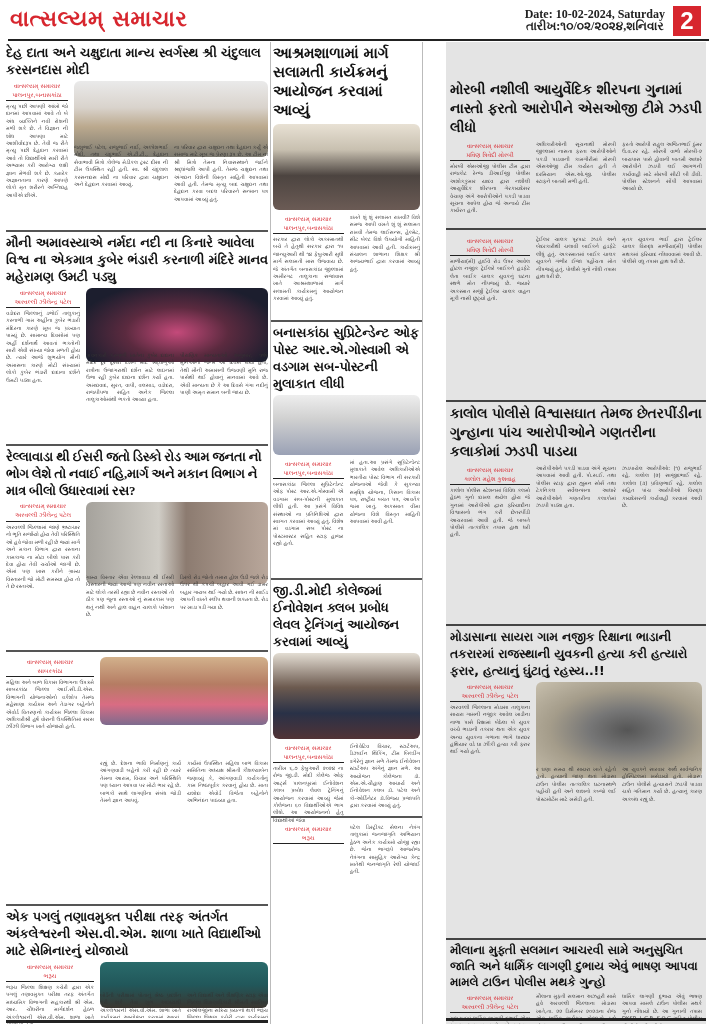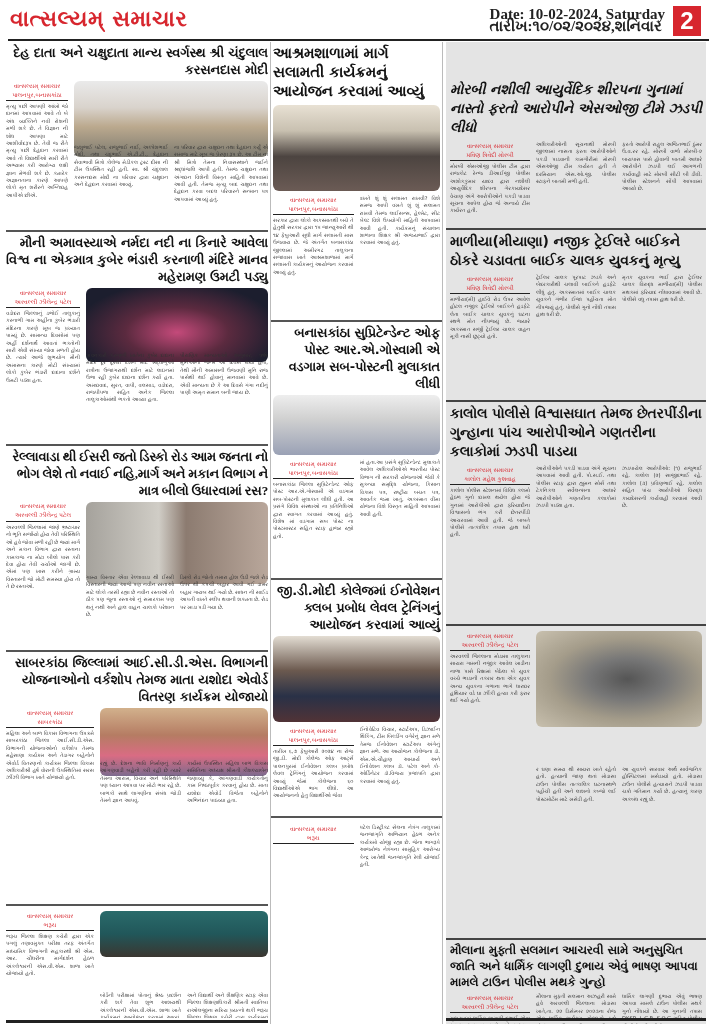--- a/index.html
+++ b/index.html
@@ -1,35 +1,35 @@
 <!DOCTYPE html>
 <html><head>
 <meta charset="utf-8">
 <style>
   * { box-sizing: border-box; margin: 0; padding: 0; }
   html, body { width: 709px; height: 1024px; background: #ffffff; overflow: hidden; }
   body { font-family: "DejaVu Sans", sans-serif; color: #222; position: relative; }
 
   .masthead { position: absolute; left: 0; top: 0; width: 709px; height: 40px; }
   .brand { position: absolute; left: 10px; top: 6px; font-size: 22px; font-weight: bold; color: #d7262e; letter-spacing: 0.5px; font-family: "DejaVu Sans", sans-serif; }
-  .dates { position: absolute; right: 44px; top: 8px; text-align: left; font-family: "Liberation Serif", serif; font-size: 15px; font-weight: bold; line-height: 12px; color: #222; }
+  .dates { position: absolute; right: 44px; top: 8px; text-align: center; font-family: "Liberation Serif", serif; font-size: 12px; font-weight: bold; line-height: 12px; color: #222; }
   .page-no { position: absolute; right: 8px; top: 6px; width: 28px; height: 30px; background: #d7262e; color: #fff; font-family: "Liberation Sans", sans-serif; font-weight: bold; font-size: 24px; text-align: center; line-height: 30px; }
   .mast-rule { position: absolute; left: 8px; right: 0; top: 39px; height: 2px; background: #222; }
 
   .col { position: absolute; top: 42px; }
   .col-left { left: 6px; width: 262px; }
-  .col-mid { left: 270px; width: 173px; border-left: 1px solid #bbb; border-right: 1px solid #bbb; padding: 0 2px; }
+  .col-mid { left: 270px; width: 153px; border-left: 1px solid #bbb; border-right: 1px solid #bbb; padding: 0 2px; }
   .col-right { left: 446px; width: 260px; background: #e4e4e4; height: 982px; padding: 0 4px; }
 
   .article { position: absolute; left: 0; right: 0; }
   .col-mid .article { left: 2px; right: 2px; }
   .col-right .article { left: 4px; right: 4px; }
 
   .headline { font-weight: bold; color: #111; font-size: 14px; line-height: 18px; letter-spacing: -0.2px; }
-  .headline.sm { font-size: 13px; line-height: 17px; text-align: right; }
+  .headline.sm { font-size: 13px; line-height: 17px; }
   .headline.xs { font-size: 12px; line-height: 16px; }
 
   .byline { color: #d7262e; font-size: 6px; line-height: 9px; text-align: center; border-bottom: 1px solid #222; padding-bottom: 1px; margin-bottom: 2px; }
   .byline span { display: block; }
 
   .body-text { font-size: 5.2px; line-height: 7.4px; color: #333; text-align: justify; overflow: hidden; }
   .cols3 { display: grid; grid-template-columns: 1fr 1fr 1fr; column-gap: 6px; }
   .cols2 { display: grid; grid-template-columns: 1fr 1fr; column-gap: 6px; }
 
   .photo { border-radius: 6px; overflow: hidden; position: relative; }
@@ -122,39 +122,39 @@
       <div class="photo ph-road" style="height:82px;"></div>
     </div>
     <div style="position:absolute;left:80px;right:0;top:126px;display:grid;grid-template-columns:1fr 1fr;column-gap:6px;">
       <div class="body-text" style="height:70px;">ગ્રામ્ય વિસ્તાર એવા રેલ્લાવાડા થી ઈસરી વિસ્તારની જ્યાં આજે પણ નવીન રસ્તાઓ માટે લોકો તરસી રહ્યા છે નવીન રસ્તાઓ તો ઠીક પણ જુના રસ્તાઓ નું સમારકામ પણ થતું નથી અને હાલ વાહન ચાલકો પરેશાન છે.</div>
       <div class="body-text" style="height:70px;">ડિસ્કો રોડ જોતો તમારા હોશ ઉડી જશે રોડ ઉપર થી કપચી બહાર આવી ગઈ ડામર બહાર ગાયબ થઈ ગયો છે. સાધન ની સાઈડ આપતી વખતે સ્લીપ થવાની શક્યતા છે. રોડ પર ખાડા પડી ગયા છે.</div>
     </div>
   </div>
   <div class="divider" style="top:608px;"></div>
 
   <div class="article" style="top:612px;height:210px;">
-    <div class="headline sm">સાબરકાંઠા જિલ્લામાં આઈ.સી.ડી.એસ. વિભાગની યોજનાઓનો વર્કશોપ તેમજ માતા યશોદા એવોર્ડ વિતરણ કાર્યક્રમ યોજાયો</div>
     <div style="display:grid;grid-template-columns:88px 1fr;column-gap:6px;margin-top:3px;">
       <div>
         <div class="byline">
           <span>વાત્સલ્યમ્ સમાચાર</span>
             <span>સાબરકાંઠા</span>
         </div>
         <div class="body-text" style="height:150px;">મહિલા અને બાળ વિકાસ વિભાગના ઉપક્રમે સાબરકાંઠા જિલ્લા આઈ.સી.ડી.એસ. વિભાગની યોજનાઓનો વર્કશોપ તેમજ મહેસાણા કાર્યક્રમ અને તેડાગર બહેનોને એવોર્ડ વિતરણનો કાર્યક્રમ જિલ્લા વિકાસ અધિકારીશ્રી હર્ષ વોરાની ઉપસ્થિતિમાં સરસ ઝીંઝી વિભાગ ખાતે યોજાયો હતો.</div>
       </div>
       <div class="photo ph-award" style="height:68px;"></div>
     </div>
     <div style="position:absolute;left:94px;right:0;top:106px;display:grid;grid-template-columns:1fr 1fr;column-gap:6px;">
       <div class="body-text" style="height:100px;">રહ્યું છે. દેશના ભાવિ નિર્માણનું કાર્ય આંગણવાડી બહેનો કરી રહી છે ત્યારે તેમના આરામ, વિચાર અને પરિસ્થિતિ પણ ધ્યાન આપવા પર મોટો ભાર રહે છે. બાળકો સાથે લાગણીના સંબંધ જોડી તેમને જ્ઞાન આપવું.</div>
       <div class="body-text" style="height:100px;">કાર્યમાં ઉપસ્થિત મહિલા બાળ વિકાસ સમિતિના અધ્યક્ષ શ્રીમતી કૌશલ્યાબેન જણાવ્યું કે, આંગણવાડી કાર્યકર્તાનું કામ નિષ્ઠાપૂર્વક કરવાનું હોય છે. માતા યશોદા એવોર્ડ વિજેતા બહેનોને અભિનંદન પાઠવ્યા હતા.</div>
     </div>
   </div>
   <div class="divider" style="top:862px;"></div>
 
   <div class="article" style="top:866px;height:110px;">
+    <div class="headline sm">એક પગલું તણાવમુક્ત પરીક્ષા તરફ અંતર્ગત અંકલેશ્વરની એસ.વી.એમ. શાળા ખાતે વિદ્યાર્થીઓ માટે સેમિનારનું યોજાયો</div>
     <div style="display:grid;grid-template-columns:88px 1fr;column-gap:6px;margin-top:3px;">
       <div>
         <div class="byline">
           <span>વાત્સલ્યમ્ સમાચાર</span>
             <span>ભરૂચ</span>
         </div>
         <div class="body-text" style="height:66px;">ભરૂચ જિલ્લા શિક્ષણ કચેરી દ્વારા એક પગલું તણાવમુક્ત પરીક્ષા તરફ અંતર્ગત માધ્યમિક વિભાગની સહકારથી શ્રી એમ. આર. ચૌધરીના માર્ગદર્શન હેઠળ અંકલેશ્વરની એસ.વી.એમ. શાળા ખાતે યોજાયો હતો.</div>
       </div>
       <div class="photo ph-seminar" style="height:46px;"></div>
     </div>
@@ -226,37 +226,36 @@
 
       </div>
       <div class="body-text" style="height:56px;">પટેલ ડિસ્ટ્રીક્ટ સેલના નેત્રંગ તાલુકામાં જનજાગૃતિ અભિયાન હેઠળ અનેક કાર્યક્રમો યોજી રહ્યા છે. જેના ભાગરૂપે આજરોજ નેત્રંગના સામુહિક આરોગ્ય કેન્દ્ર ખાતેથી જનજાગૃતિ રેલી યોજાઈ હતી.</div>
     </div>
   </div>
 </div>
 
 <div class="col col-right">
 
   <div class="article" style="top:38px;height:150px;">
-    <div class="headline" style="font-size:14px;line-height:19px;font-style:italic;">મોરબી નશીલી આયુર્વેદિક શીરપના ગુનામાં નાસ્તો ફરતો આરોપીને એસઓજી ટીમે ઝડપી લીધો</div>
+    <div class="headline" style="font-size:14px;line-height:19px;">મોરબી નશીલી આયુર્વેદિક શીરપના ગુનામાં નાસ્તો ફરતો આરોપીને એસઓજી ટીમે ઝડપી લીધો</div>
     <div class="cols3" style="margin-top:4px;">
       <div>
         <div class="byline">
           <span>વાત્સલ્યમ્ સમાચાર</span>
             <span>પ્રવિણ ત્રિવેદી મોરબી</span>
         </div>
         <div class="body-text" style="height:76px;">મોરબી એસઓજી પોલીસ ટીમ દ્વારા રાજકોટ રેન્જ ડીઆઈજી પોલીસ અશોકકુમાર યાદવ દ્વારા નશીલી આયુર્વેદિક શીરપના ગેરકાયદેસર વેચાણ અંગે આરોપીઓને પકડી પાડવા સૂચના આપેલ હોય જે અન્વયે ટીમ કાર્યરત હતી.</div>
       </div>
       <div class="body-text" style="height:96px;">અધિકારીઓની સૂચનાથી મોરબી જીલ્લામાં નાસતા ફરતા આરોપીઓને પકડી પાડવાની કામગીરીમાં મોરબી એસઓજી ટીમ કાર્યરત હતી તે દરમિયાન એસ.ઓ.જી. પોલીસ સ્ટાફને બાતમી મળી હતી.</div>
       <div class="body-text" style="height:96px;">ફરતો આરોપી રાહુલ અજિતભાઈ ઠુંમર ઉ.વ.રર રહે. મોરબી વાળો મોરબી-૨ બાયપાસ પાસે હોવાની બાતમી આધારે આરોપીને ઝડપી લઈ આગળની કાર્યવાહી માટે મોરબી સીટી બી ડીવી. પોલીસ સ્ટેશનને સોંપી આપવામાં આવ્યો છે.</div>
     </div>
   </div>
   <div class="divider" style="top:186px;"></div>
 
   <div class="article" style="top:190px;height:170px;">
-    <div class="headline" style="font-size:14px;line-height:19px;">માળીયા(મીયાણા) નજીક ટ્રેઈલરે બાઈકને ઠોકરે ચડાવતા બાઈક ચાલક યુવકનું મૃત્યુ</div>
     <div class="cols3" style="margin-top:4px;">
       <div>
         <div class="byline">
           <span>વાત્સલ્યમ્ સમાચાર</span>
             <span>પ્રવિણ ત્રિવેદી મોરબી</span>
         </div>
         <div class="body-text" style="height:98px;">માળીયા(મી) હાઈવે રોડ ઉપર આવેલ હોટલ નજીક ટ્રેઈલરે બાઈકને હડફેટે લેતા બાઈક ચાલક યુવકનું ઘટના સ્થળે મોત નીપજ્યું છે. જ્યારે અકસ્માત સર્જી ટ્રેઈલર ચાલક વાહન મૂકી નાસી છૂટ્યો હતો.</div>
       </div>
       <div class="body-text" style="height:118px;">ટ્રેઈલર ચાલક પૂરપાટ ઝડપે અને બેદરકારીથી ચલાવી બાઈકને હડફેટે લીધું હતું. અકસ્માતમાં બાઈક ચાલક યુવકને ગંભીર ઈજા પહોંચતા મોત નીપજ્યું હતું. પોલીસે ગુનો નોંધી તપાસ હાથ ધરી છે.</div>
       <div class="body-text" style="height:118px;">મૃતક યુવકના ભાઈ દ્વારા ટ્રેઈલર ચાલક વિરુદ્ધ માળીયા(મી) પોલીસ મથકમાં ફરિયાદ નોંધાવવામાં આવી છે. પોલીસે વધુ તપાસ હાથ ધરી છે.</div>
@@ -274,20 +273,21 @@
         </div>
         <div class="body-text" style="height:140px;">કાલોલ પોલીસ સ્ટેશનમાં વિવિધ કલમો હેઠળ ગુનો દાખલ થયેલ હોય જે ગુનામાં આરોપીઓ દ્વારા ફરિયાદીના વિશ્વાસનો ભંગ કરી છેતરપીંડી આચરવામાં આવી હતી. જે બાબતે પોલીસે તાત્કાલિક તપાસ હાથ ધરી હતી.</div>
       </div>
       <div class="body-text" style="height:160px;">આરોપીઓને પકડી પાડવા અંગે સૂચના આપવામાં આવી હતી. પો.સ.ઈ. તથા પોલીસ સ્ટાફ દ્વારા હ્યુમન સોર્સ તથા ટેકનિકલ સર્વેલન્સના આધારે આરોપીઓને ગણતરીના કલાકોમાં ઝડપી પાડ્યા હતા.</div>
       <div class="body-text" style="height:160px;">ઝડપાયેલ આરોપીઓ: (૧) રાજુભાઈ રહે. કાલોલ (૨) સાજીદભાઈ રહે. કાલોલ (૩) પ્રવિણભાઈ રહે. કાલોલ સહિત પાંચ આરોપીઓ વિરુદ્ધ કાયદેસરની કાર્યવાહી કરવામાં આવી છે.</div>
     </div>
   </div>
   <div class="divider" style="top:582px;"></div>
 
   <div class="article" style="top:586px;height:310px;">
+    <div class="headline" style="font-size:12.5px;line-height:17px;">મોડાસાના સાયરા ગામ નજીક રિક્ષાના ભાડાની તકરારમાં રાજસ્થાની યુવકની હત્યા કરી હત્યારો ફરાર, હત્યાનું ઘુંટાતું રહસ્ય..!!</div>
     <div style="display:grid;grid-template-columns:80px 1fr;column-gap:6px;margin-top:3px;">
       <div>
         <div class="byline">
           <span>વાત્સલ્યમ્ સમાચાર</span>
             <span>અરવલ્લી ઝીલેન્દ્ર પટેલ</span>
         </div>
         <div class="body-text" style="height:220px;">અરવલ્લી જિલ્લાના મોડાસા તાલુકાના સાયરા ગામની નજીક આવેલ ખાડીના નાળા પાસે રિક્ષામાં બેઠેલા બે યુવક વચ્ચે ભાડાની તકરાર થતા એક યુવક અન્ય યુવકના ગળાના ભાગે ધારદાર હથિયાર વડે ઘા ઝીંકી હત્યા કરી ફરાર થઈ ગયો હતો.</div>
       </div>
       <div class="photo ph-blur" style="height:96px;"></div>
     </div>

